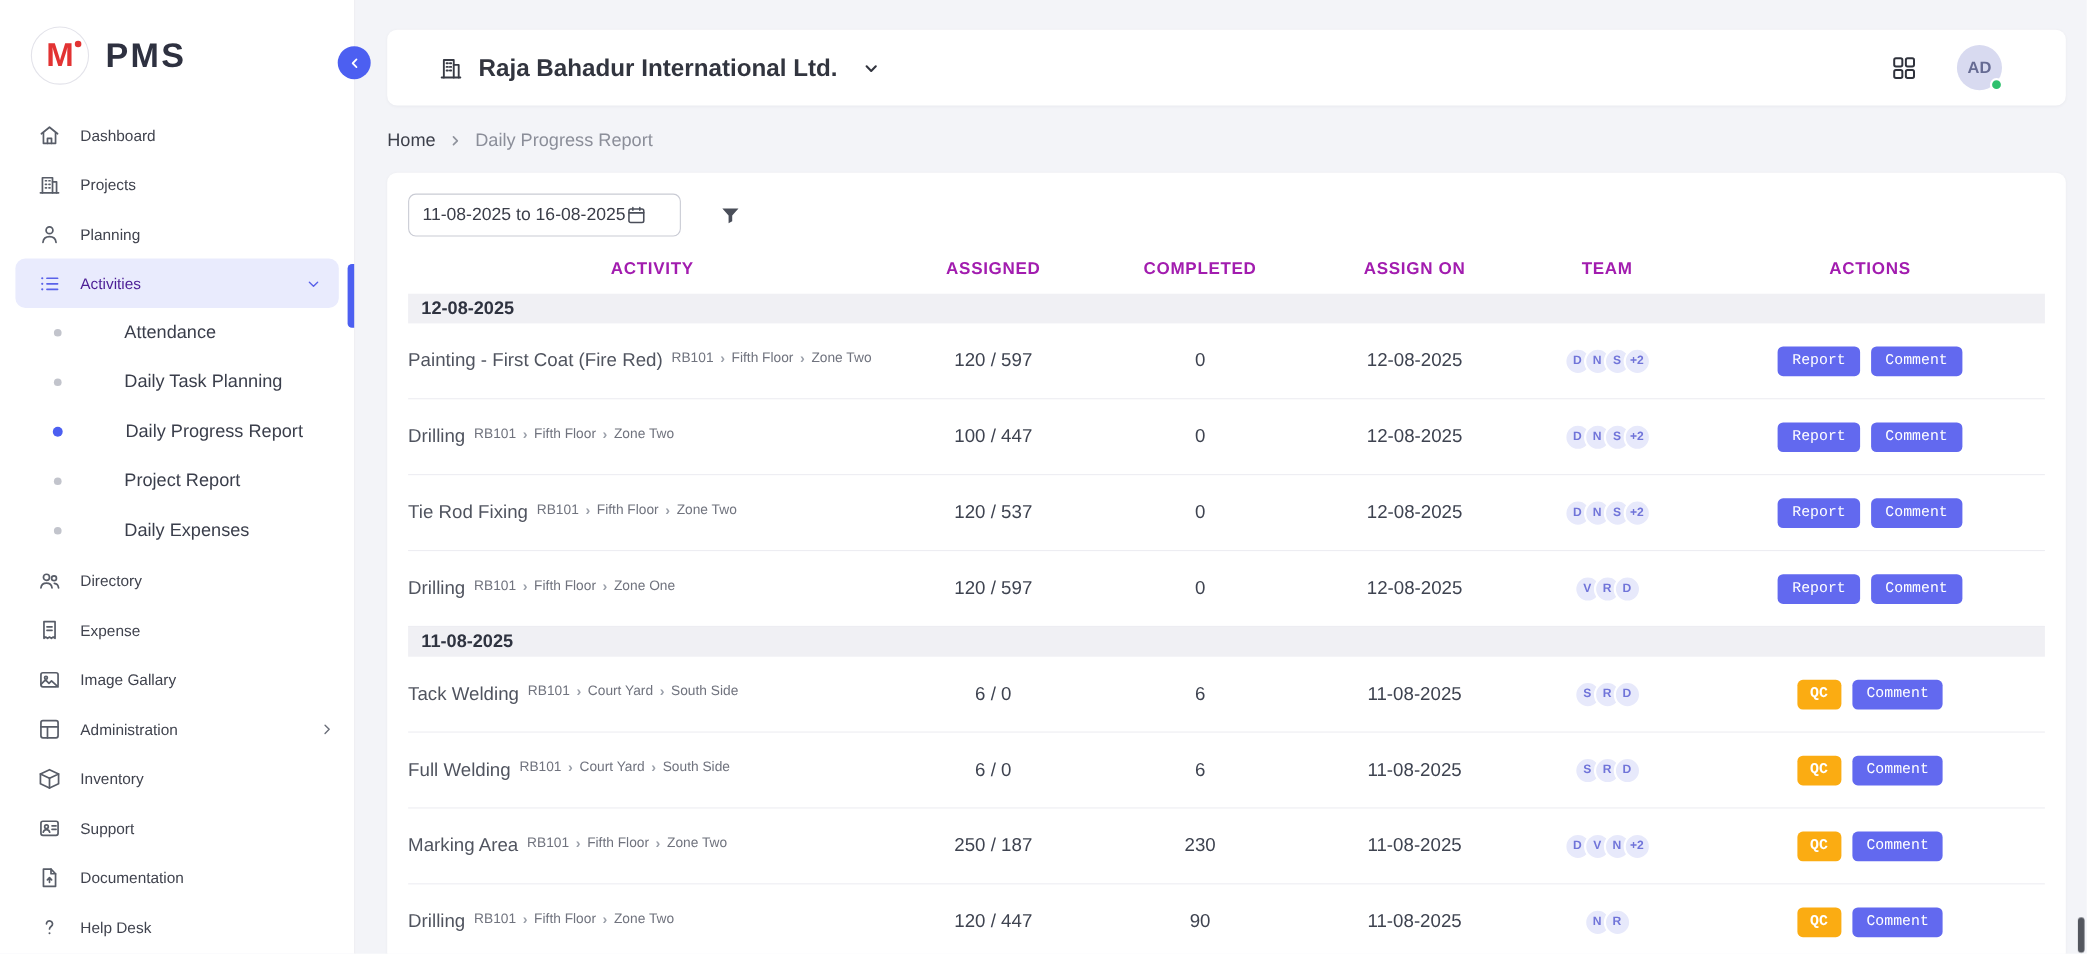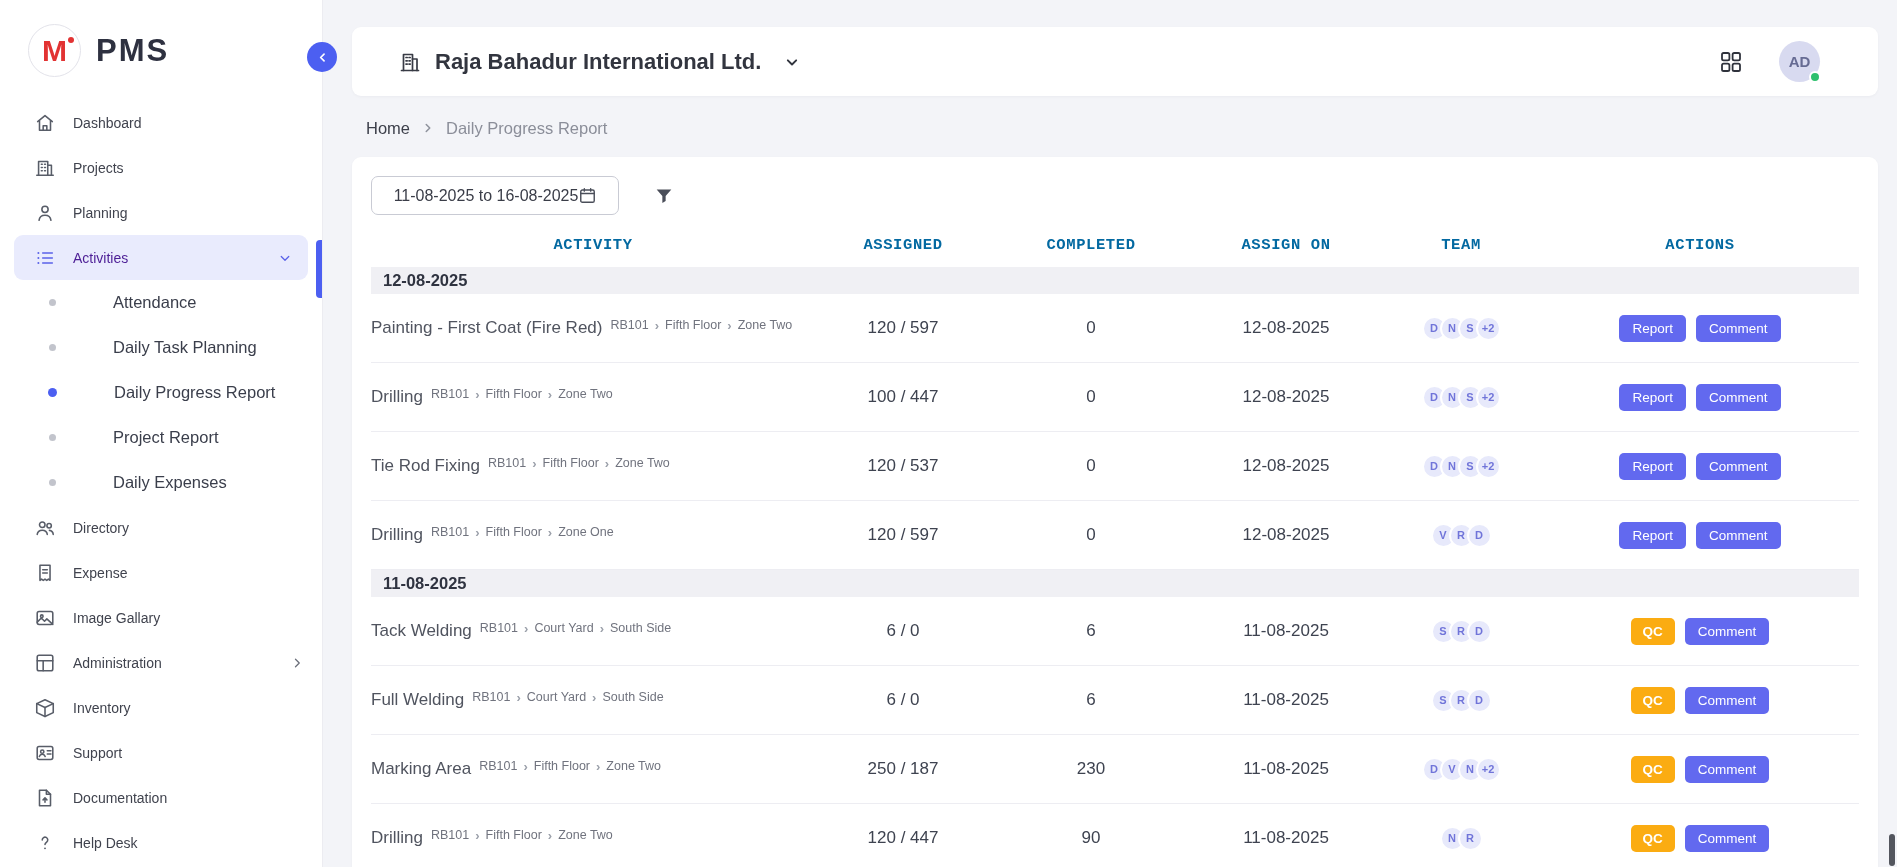--- a/index.html
+++ b/index.html
@@ -74,65 +74,65 @@
   .apps-ic svg { width:24px; height:24px; display:block; }
   .avatar {
     width:41px; height:41px; border-radius:50%; background:#d8daf0; position:relative;
     display:grid; place-items:center; font-size:15px; font-weight:700; color:#666b93; cursor:pointer;
   }
   .status-dot {
     position:absolute; bottom:-1px; right:-1px; width:12px; height:12px; border-radius:50%;
     background:var(--status-green,#2ec06d); border:2px solid #fff;
   }
 
-  .breadcrumb { display:flex; align-items:center; gap:11px; margin:20px 0 0 14px; height:24px; font-size:16.5px; }
+  .breadcrumb { display:flex; align-items:center; gap:11px; margin:20px 0 0 0; height:24px; font-size:16.5px; }
   .bc-home { color:#3c3f4a; font-weight:500; cursor:pointer; }
   .bc-sep { width:14px; height:14px; color:#8f939d; }
   .bc-sep svg { width:14px; height:14px; display:block; }
   .bc-current { color:#8b8e99; }
 
   .card {
     margin-top:17px; background:#fff; border-radius:9px; padding:19px 19px 0;
     height:730px; box-shadow:0 1px 3px rgba(20,20,45,0.04); overflow:hidden;
   }
   .filters { display:flex; align-items:center; gap:34px; margin-bottom:8px; }
   .date-input {
     width:248px; height:39px; border:1px solid #c9cbd4; border-radius:7px;
-    display:flex; align-items:center; justify-content:center;
+    display:flex; align-items:center; justify-content:flex-start;
     padding:0 11px 0 12px; font-size:16px; color:#3a3d48; cursor:pointer; background:#fff;
   }
   .cal-ic { width:19px; height:19px; color:#4a4e59; }
   .cal-ic svg { width:19px; height:19px; display:block; }
   .funnel-ic { width:22px; height:22px; color:#4a4e59; cursor:pointer; }
   .funnel-ic svg { width:22px; height:22px; display:block; }
 
   .grid-cols { display:grid; grid-template-columns:444px 176px 200px 190px 160px 1fr; }
   .thead { height:44px; align-items:center; }
-  .th { text-align:center; font-size:15.5px; font-weight:700; color:#0369a1; letter-spacing:.6px;font-family:Liberation Mono, monospace; }
+  .th { text-align:center; font-size:15.5px; font-weight:700; color:#a21caf; letter-spacing:.6px; }
   .group-row {
     height:27px; background:#f0f0f4; display:flex; align-items:center;
     padding-left:12px; font-size:16.5px; font-weight:700; color:#2f3340;
   }
   .trow { height:69px; align-items:center; border-bottom:1px solid #ededf2; }
   .cell-activity { display:flex; gap:8px; padding-right:10px; }
   .act-title { font-size:17px; color:#50545f; }
   .act-crumb { display:flex; align-items:flex-start; font-size:12.5px; color:#70737e; }
   .crumb-sep { color:#9ba0aa; font-size:13px; margin:0 6px; font-weight:700; }
   .cell-num { text-align:center; font-size:17px; color:#3e4350; }
   .team-cell { display:flex; justify-content:center; }
   .chip {
     width:25px; height:25px; border-radius:50%; background:#e7e9fb; border:2px solid #fff;
     display:grid; place-items:center; font-size:11px; font-weight:600; color:#7074d9; margin-left:-7px;
   }
   .chip:first-child { margin-left:0; }
   .actions-cell { display:flex; justify-content:center; gap:10px; }
   .btn {
     height:27px; border:none; border-radius:5px; color:#fff; font-size:13.5px;
     font-weight:500; padding:0 13px; cursor:pointer; display:inline-flex; align-items:center;
-    font-family:Liberation Sans, sans-serif;
+    font-family:Liberation Mono, monospace;
   }
   .btn.indigo { background:var(--button-indigo,#6269ef); }
   .btn.orange { background:var(--button-qc,#fbac12); font-weight:700; padding:0 12px; }
 
   .scroll-thumb {
     position:fixed; right:2px; bottom:1px; width:6px; height:32px;
     background:#53565e; border-radius:3px; z-index:10;
   }
 </style>
 </head>

